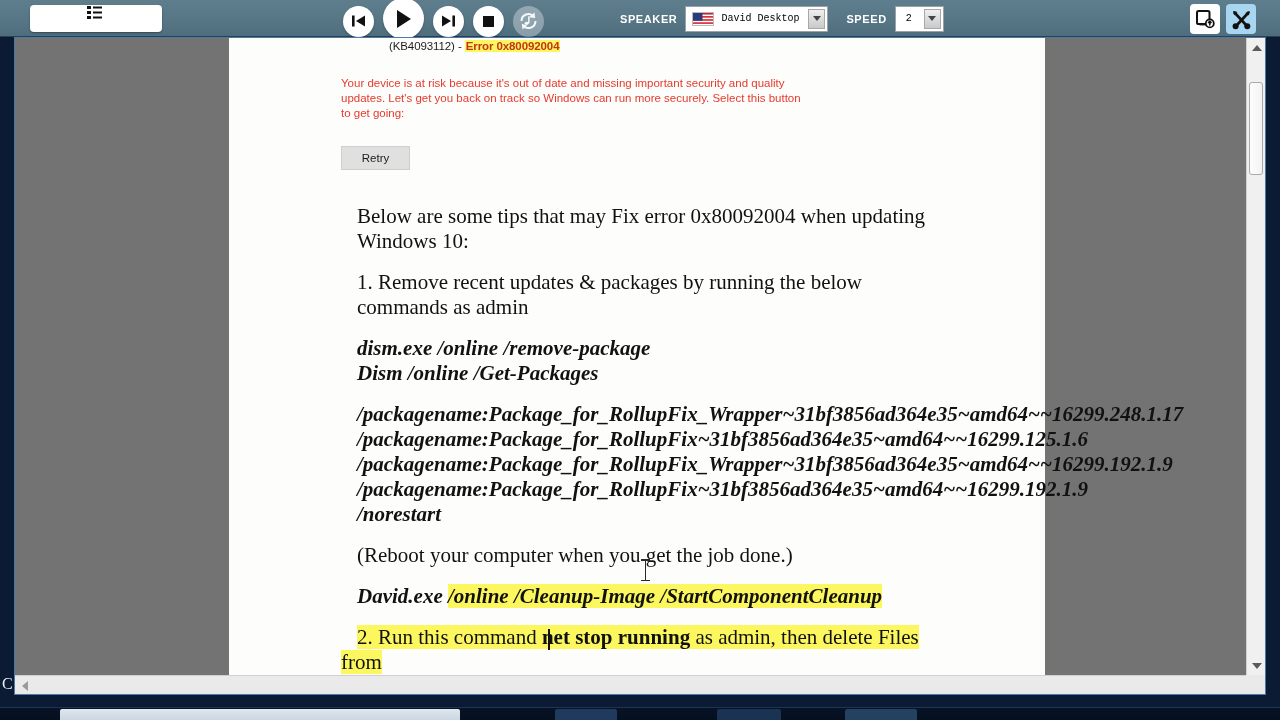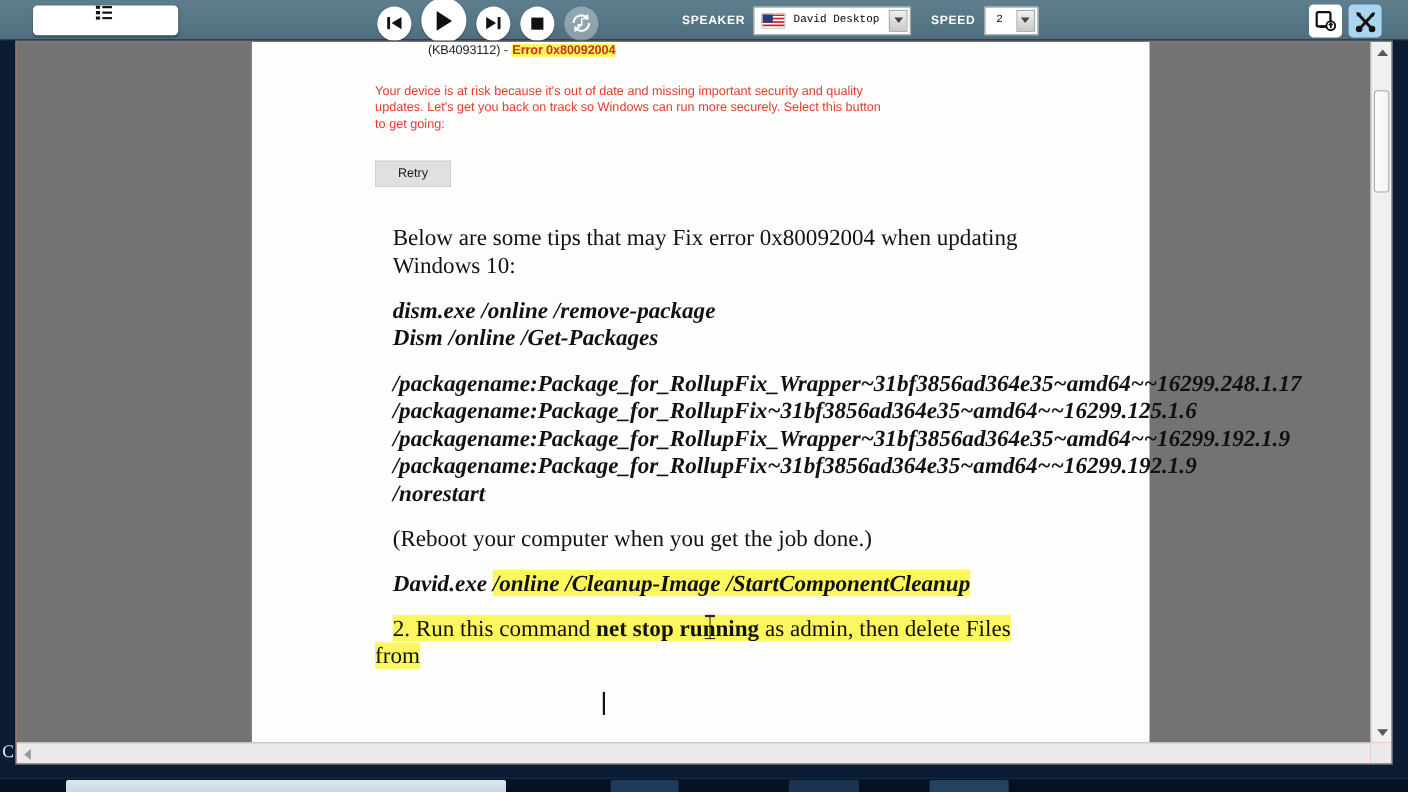--- a/index.html
+++ b/index.html
@@ -65,21 +65,21 @@
   .sqbtn.w { background: #fff; }
   .sqbtn.b { background: #a8d6f0; }
 
   
   #frame {
     position: absolute; left: 0; top: 37px; width: 1280px; height: 670px;
     background: #0b1b33;
   }
   #inner {
     position: absolute; left: 14px; top: 0px; right: 14px; bottom: 12px;
-    border: 1px solid #4d79a8; background: #f97316;
+    border: 1px solid #4d79a8; background: #6d28d9;
     overflow: hidden;
   }
   #canvas { position: absolute; left: 0; top: 0; right: 19px; bottom: 19px; background: #737373; overflow: hidden; }
 
   
   #page {
     position: absolute; left: 214px; top: 0; width: 816px; min-height: 100%;
     background: #fdfdfb;
   }
   .doc { padding: 0 112px 0 112px; }
@@ -275,20 +275,21 @@
             <div class="shot">
               <div class="kbline">
                 <span>(KB4093112) - </span><span class="hl">Error 0x80092004</span>
               </div>
               <div class="warn">Your device is at risk because it's out of date and missing important security and quality updates. Let's get you back on track so Windows can run more securely. Select this button to get going:</div>
               <div class="retry">Retry</div>
             </div>
 
             <div class="body-txt" style="margin-top:34px">
               <p>Below are some tips that may Fix error 0x80092004 when updating Windows 10:</p>
+              <p>1. Remove recent updates &amp; packages by running the below commands as admin</p>
               <p class="p-cmd" style="margin-bottom:0">dism.exe /online /remove-package</p>
               <p class="p-cmd">Dism /online /Get-Packages</p>
               <p class="p-cmd" style="margin-bottom:0">/packagename:Package_for_RollupFix_Wrapper~31bf3856ad364e35~amd64~~16299.248.1.17</p>
               <p class="p-cmd" style="margin-bottom:0">/packagename:Package_for_RollupFix~31bf3856ad364e35~amd64~~16299.125.1.6</p>
               <p class="p-cmd" style="margin-bottom:0">/packagename:Package_for_RollupFix_Wrapper~31bf3856ad364e35~amd64~~16299.192.1.9</p>
               <p class="p-cmd" style="margin-bottom:16px">/packagename:Package_for_RollupFix~31bf3856ad364e35~amd64~~16299.192.1.9 /norestart</p>
               <p>(Reboot your computer when you get the job done.)</p>
               <p class="p-cmd"><span>David.exe </span><span class="mark">/online /Cleanup-Image /StartComponentCleanup</span></p>
               <p class="mark" style="display:inline"><span>2. Run this command </span><span class="b">net stop running</span><span> as admin, then delete Files from</span></p>
             </div>

